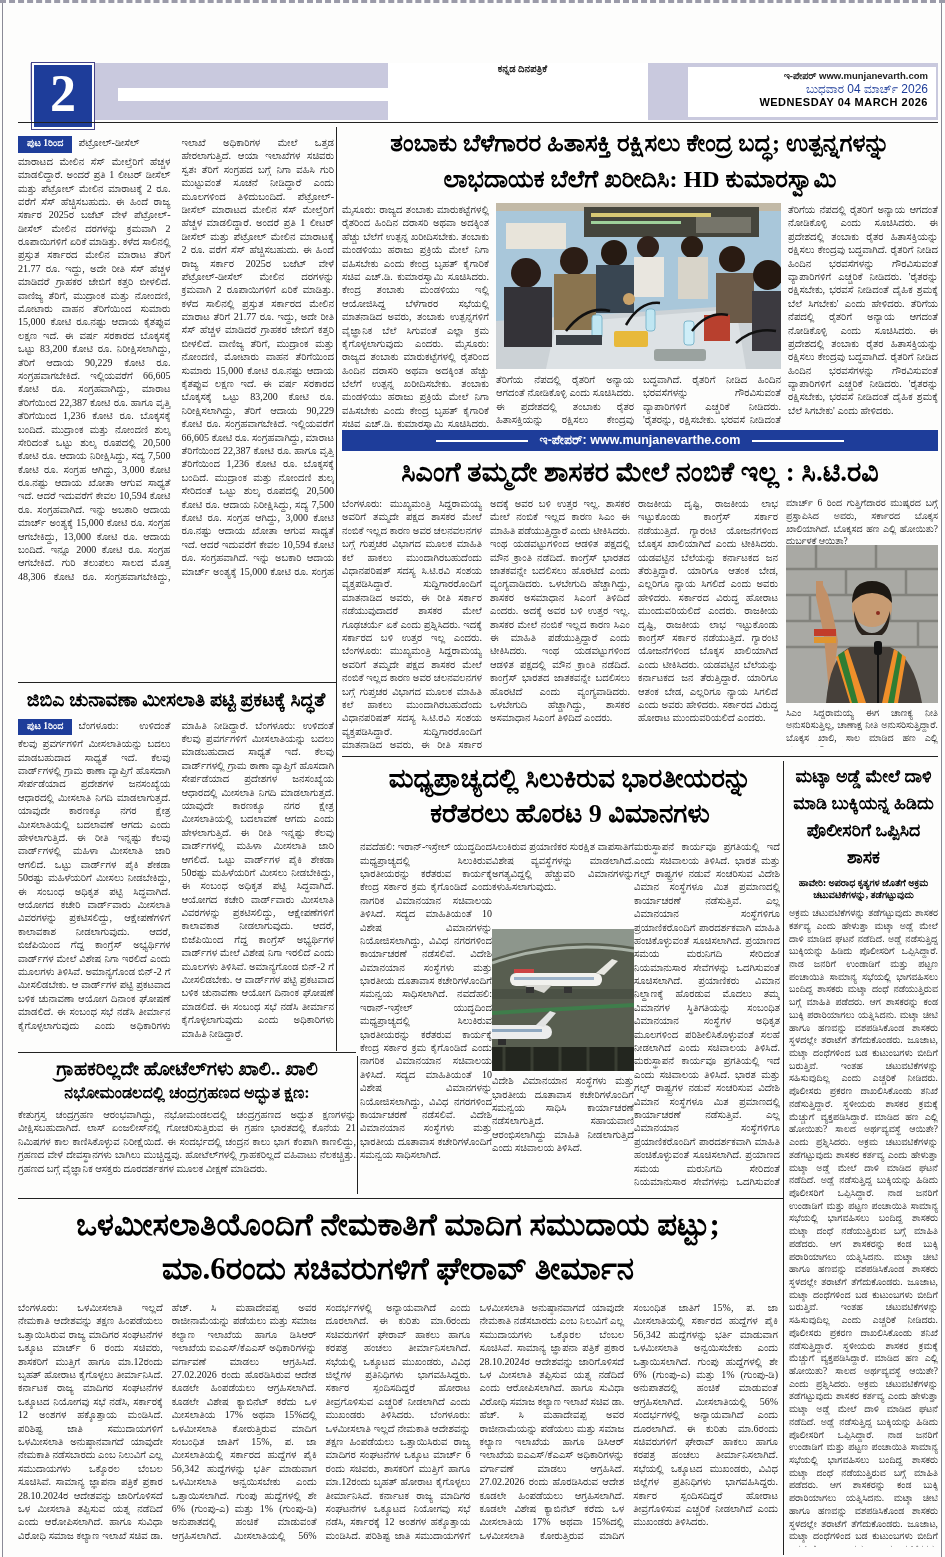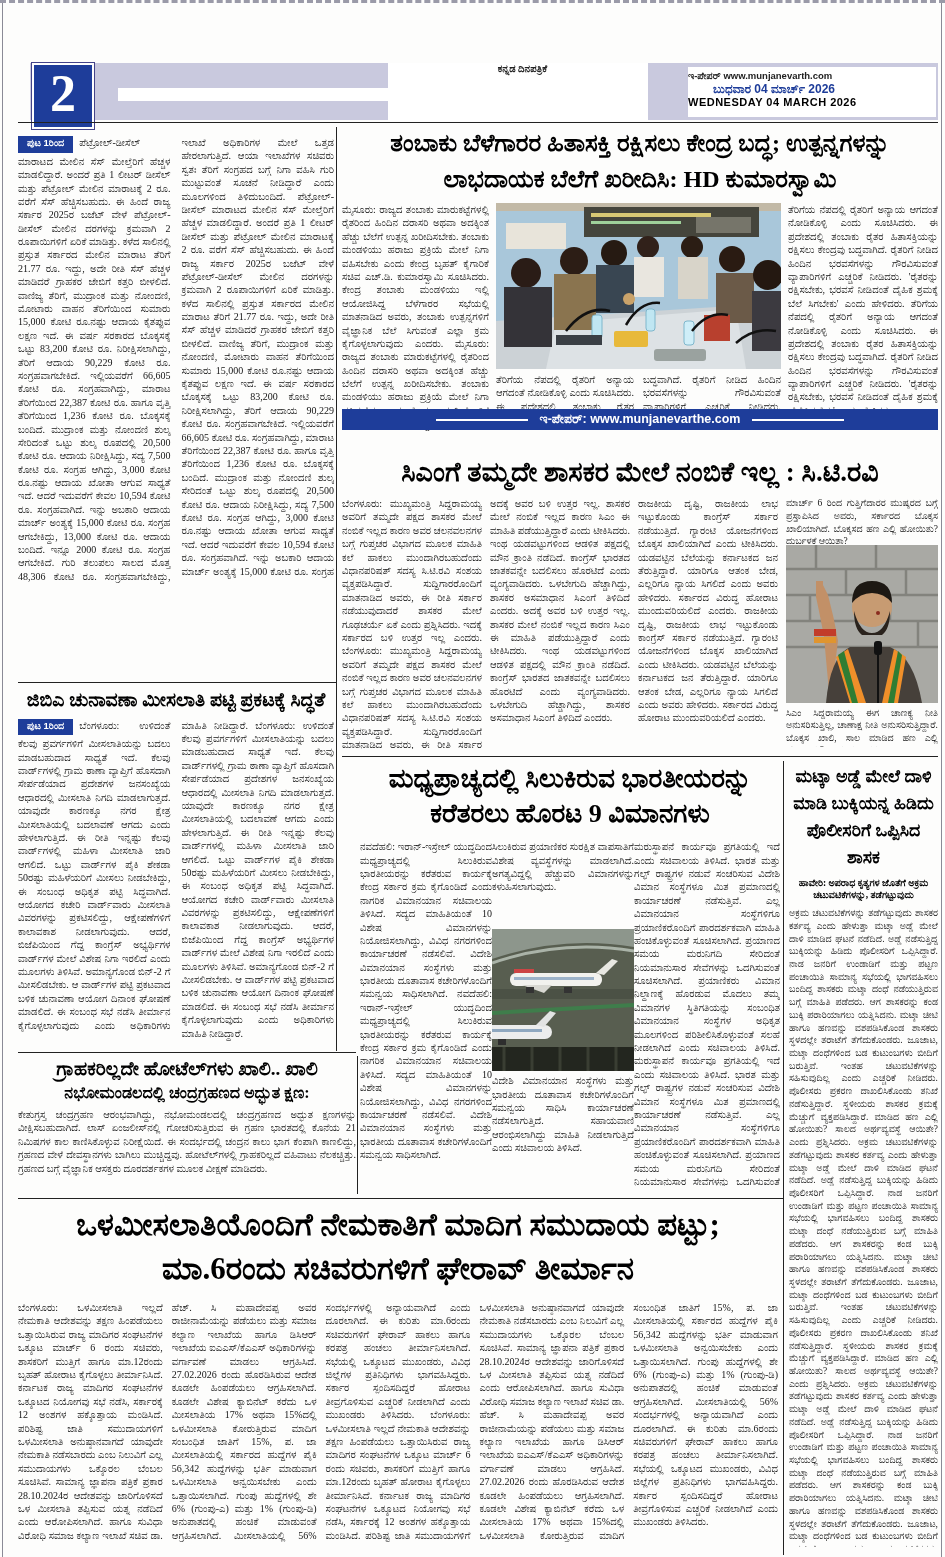--- a/index.html
+++ b/index.html
@@ -11,38 +11,38 @@
   .header-bar{position:absolute;left:30px;top:60px;width:908px;height:57px;background:var(--header_bar);}
   .header-gap{position:absolute;left:118px;top:85px;width:272px;height:13px;background:#fff;}
   .pageno{position:absolute;left:32px;top:60px;width:58px;height:62px;background:var(--accent_blue);
           border:2px solid #fff;outline:1px solid #44448a;color:#fff;font-size:52px;font-weight:bold;
           text-align:center;line-height:58px;font-family:"Liberation Serif",serif;}
   .masthead{position:absolute;left:388px;top:60px;width:260px;height:58px;background:#fff;text-align:center;}
   .masthead .mh{font-size:33px;font-weight:bold;line-height:40px;letter-spacing:1px;}
   .mh-red{color:var(--masthead_red);}
   .mh-black{color:#090909;}
   .masthead .sub{font-size:10px;font-weight:bold;color:#222;margin-left:9px;}
-  .header-info{position:absolute;left:688px;top:64px;width:248px;height:50px;background:#fff;
+  .header-info{position:absolute;left:688px;top:64px;width:248px;height:50px;background:#fff;text-align:right;
                padding:3px 8px 0 0;box-sizing:border-box;font-family:"Liberation Sans",sans-serif;}
   .hi1{font-size:9.5px;font-weight:bold;color:#222;}
-  .hi2{font-size:12px;font-weight:bold;color:var(--accent_blue);padding-left:25px;}
+  .hi2{font-size:12px;font-weight:normal;color:var(--accent_blue);padding-left:25px;}
   .hi3{font-size:11px;font-weight:bold;color:#000;letter-spacing:.5px;}
   
   .rule-h{position:absolute;height:1px;background:#222;}
   .rule-v{position:absolute;width:1px;background:#222;}
   
   .art{position:absolute;}
   .hl{font-weight:bold;text-align:center;color:#000;}
   .body-text{font-size:10px;line-height:1.34;text-align:justify;overflow:hidden;
              font-family:"Liberation Serif",serif;color:#141414;}
   .cols2{column-count:2;column-gap:11px;}
   .cols5{column-count:5;column-gap:9px;}
   .tag{display:inline-block;background:var(--accent_blue);color:#fff;font-size:9.5px;font-weight:bold;
-       padding:1px 9px 3px;margin:0 6px 2px 0;font-family:Liberation Sans, sans-serif;}
-  .strip{position:absolute;left:342px;top:406px;width:596px;height:21px;background:var(--accent_blue);
+       padding:1px 9px 3px;margin:0 6px 2px 0;font-family:Liberation Serif, serif;}
+  .strip{position:absolute;left:342px;top:427px;width:596px;height:21px;background:var(--accent_blue);
          display:flex;align-items:center;justify-content:center;gap:12px;}
   .strip .txt{color:#fff;font-weight:bold;font-size:12.5px;font-family:"Liberation Sans",sans-serif;}
   .strip .wline{width:92px;height:2px;background:#fff;}
   .flexrow{display:flex;}
   .photo{display:block;background:#888;}
   .caption{font-size:9.5px;line-height:1.3;text-align:justify;overflow:hidden;color:#141414;}
 </style>
 </head>
 <body>
 

